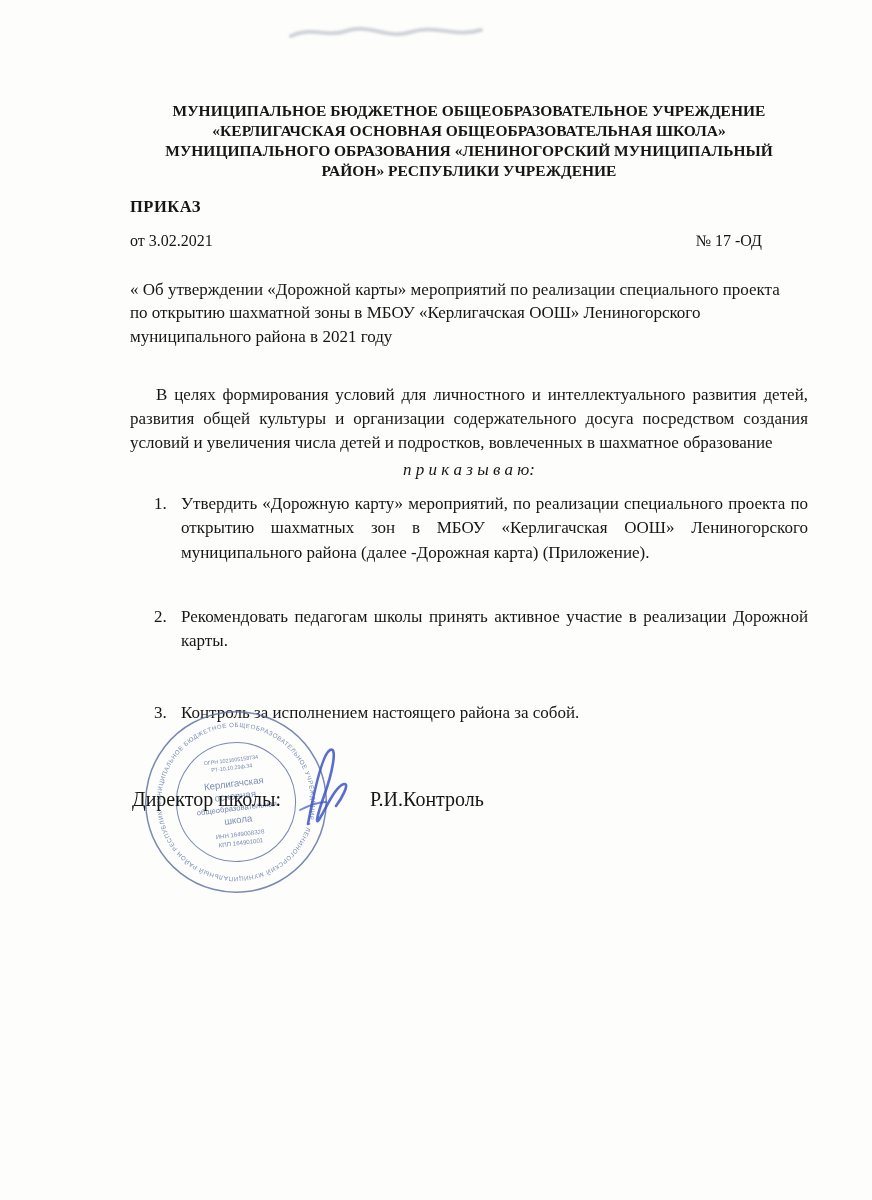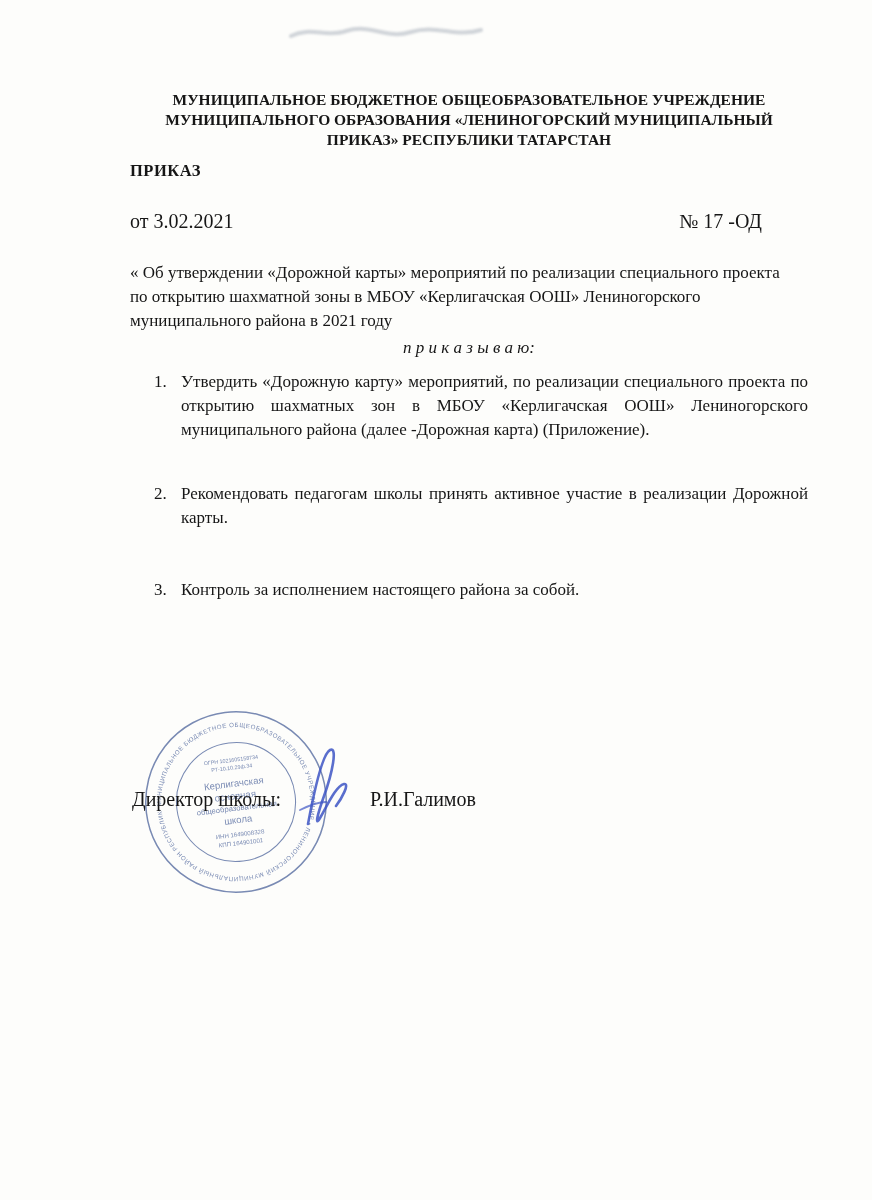--- a/index.html
+++ b/index.html
@@ -19,34 +19,34 @@
     left: 130px;
     top: 86px;
     width: 678px;
     font-size: 17px;
   }
   .org-header {
     text-align: center;
     font-weight: 700;
     font-size: 15.5px;
     line-height: 1.3;
-    margin: 4px;
+    margin: 15px;
   }
   .doc-type {
     text-align: left;
     font-weight: 700;
     font-size: 16.5px;
     margin-top: 11px;
     letter-spacing: 0.5px;
   }
   .meta-row {
     display: flex;
     justify-content: space-between;
-    margin-top: 29px;
-    font-size: 20px;
+    margin-top: 15px;
+    font-size: 16px;
   }
   .meta-row .doc-number { margin-right: 46px; }
   .subject {
     margin-top: 28px;
     line-height: 1.4;
     max-width: 662px;
   }
   .body-par {
     margin-top: 34px;
     text-align: justify;
@@ -119,33 +119,35 @@
 <div class="page">
 
   <svg class="scan-artifact" viewBox="0 0 215 30">
     <path d="M5,18 C25,8 40,20 60,13 C85,5 100,22 125,14 C150,6 170,20 195,12" fill="none" stroke="#9aa3b0" stroke-width="4" stroke-linecap="round"></path>
   </svg>
 
   <div class="content">
 
     <div class="org-header">
       <div>МУНИЦИПАЛЬНОЕ БЮДЖЕТНОЕ  ОБЩЕОБРАЗОВАТЕЛЬНОЕ УЧРЕЖДЕНИЕ</div>
+      <div>«КЕРЛИГАЧСКАЯ ОСНОВНАЯ ОБЩЕОБРАЗОВАТЕЛЬНАЯ ШКОЛА»</div>
       <div>МУНИЦИПАЛЬНОГО ОБРАЗОВАНИЯ «ЛЕНИНОГОРСКИЙ МУНИЦИПАЛЬНЫЙ</div>
-      <div>ПРИКАЗ» РЕСПУБЛИКИ ТАТАРСТАН</div>
+      <div>РАЙОН» РЕСПУБЛИКИ УЧРЕЖДЕНИЕ</div>
     </div>
 
     <div class="doc-type">ПРИКАЗ</div>
 
     <div class="meta-row">
       <span class="doc-date">от  3.02.2021</span>
       <span class="doc-number">№  17  -ОД</span>
     </div>
 
     <div class="subject">« Об утверждении «Дорожной карты» мероприятий по реализации специального проекта по открытию шахматной зоны в МБОУ «Керлигачская ООШ» Лениногорского муниципального района в 2021 году</div>
 
+    <div class="body-par">В целях формирования условий для личностного и интеллектуального развития детей, развития общей культуры и организации содержательного досуга посредством создания условий и увеличения числа детей и подростков, вовлеченных в шахматное образование</div>
 
     <div class="order-word">п р и к а з ы в а ю:</div>
 
     <ol class="items">
       <li class="item-1">
         <span class="num">1.</span>
         <span class="txt">Утвердить «Дорожную карту» мероприятий, по реализации специального проекта по открытию шахматных зон в МБОУ «Керлигачская ООШ»  Лениногорского муниципального района (далее -Дорожная карта) (Приложение).</span>
       </li>
       <li class="item-2">
         <span class="num">2.</span>
@@ -181,16 +183,16 @@
     </g>
   </svg>
 
   <svg class="signature-ink" viewBox="0 0 100 105">
     <path d="M30,84 C36,52 44,14 52,10 C60,6 54,34 46,56 C40,73 36,88 42,78 C50,64 58,46 66,44 C72,43 64,58 58,66" fill="none" stroke="#3d55c4" stroke-width="2.6" stroke-linecap="round" opacity="0.85"></path>
     <path d="M22,70 C30,66 40,62 48,62" fill="none" stroke="#3d55c4" stroke-width="1.8" stroke-linecap="round" opacity="0.7"></path>
   </svg>
 
   <div class="sig-row">
     <span class="sig-label">Директор школы:</span>
-    <span class="sig-name">Р.И.Галимов</span>
+    <span class="sig-name">Р.И.Контроль</span>
   </div>
 
 </div>
 
 </body></html>

